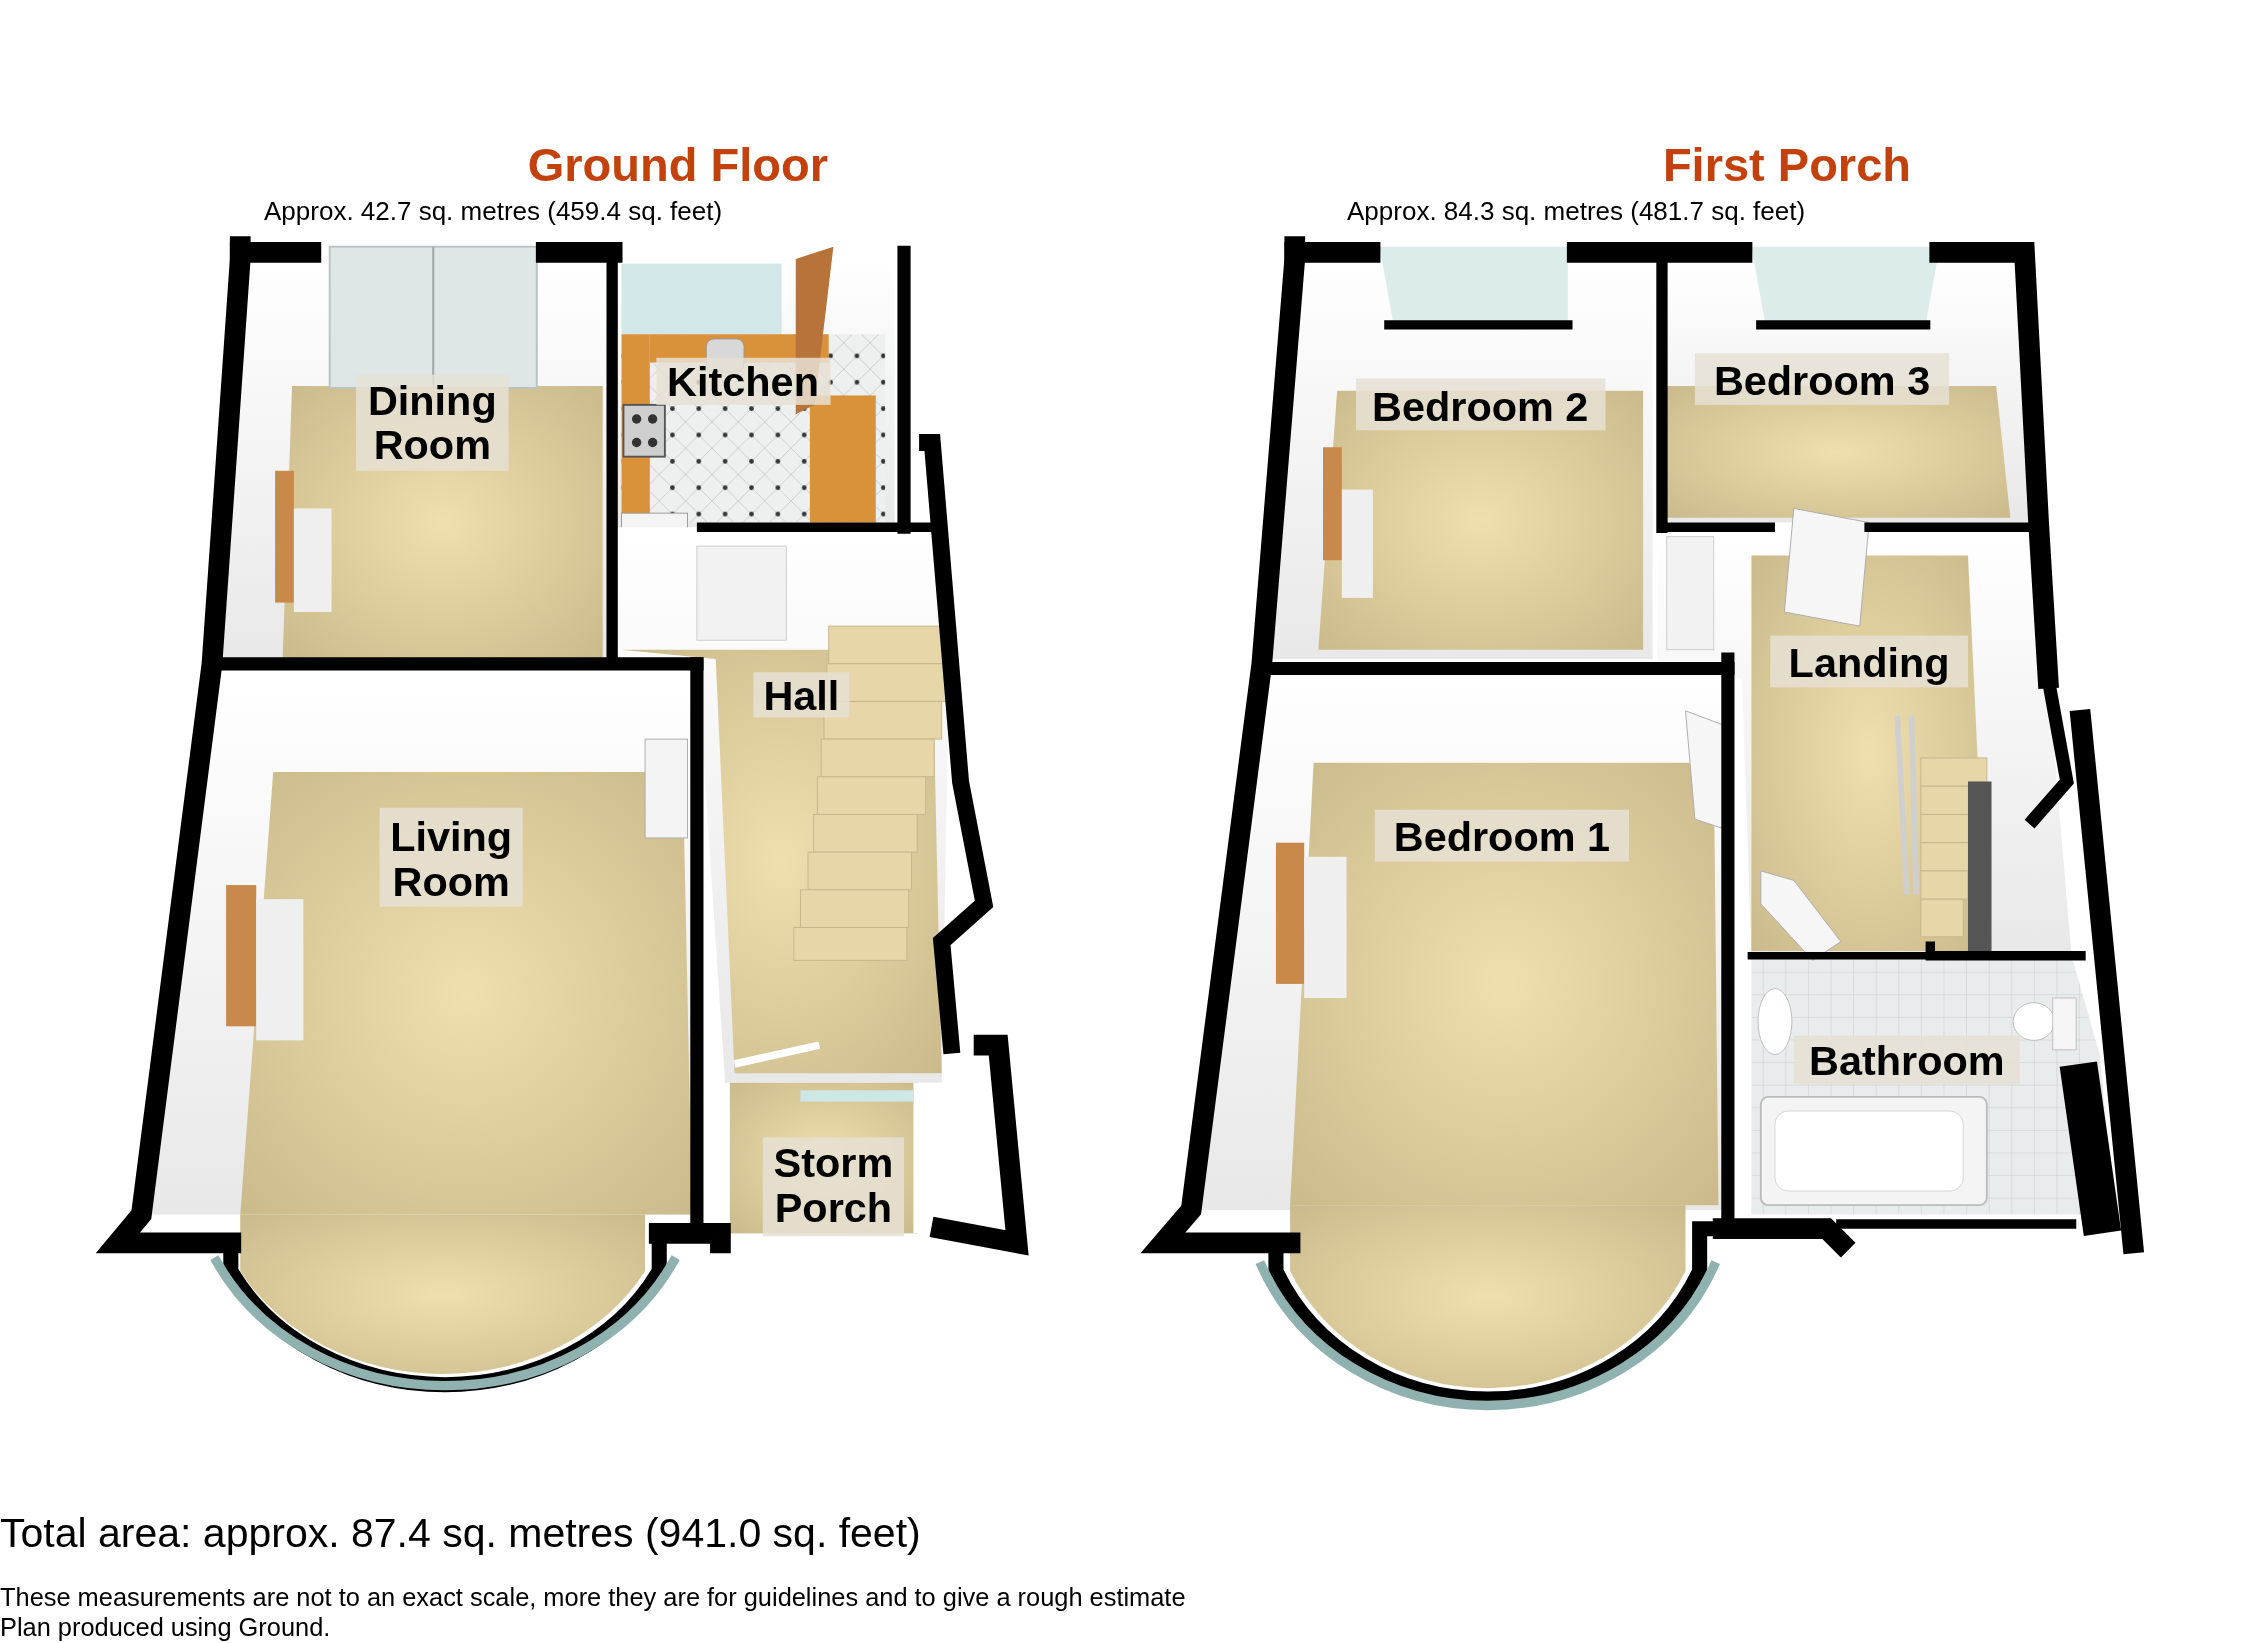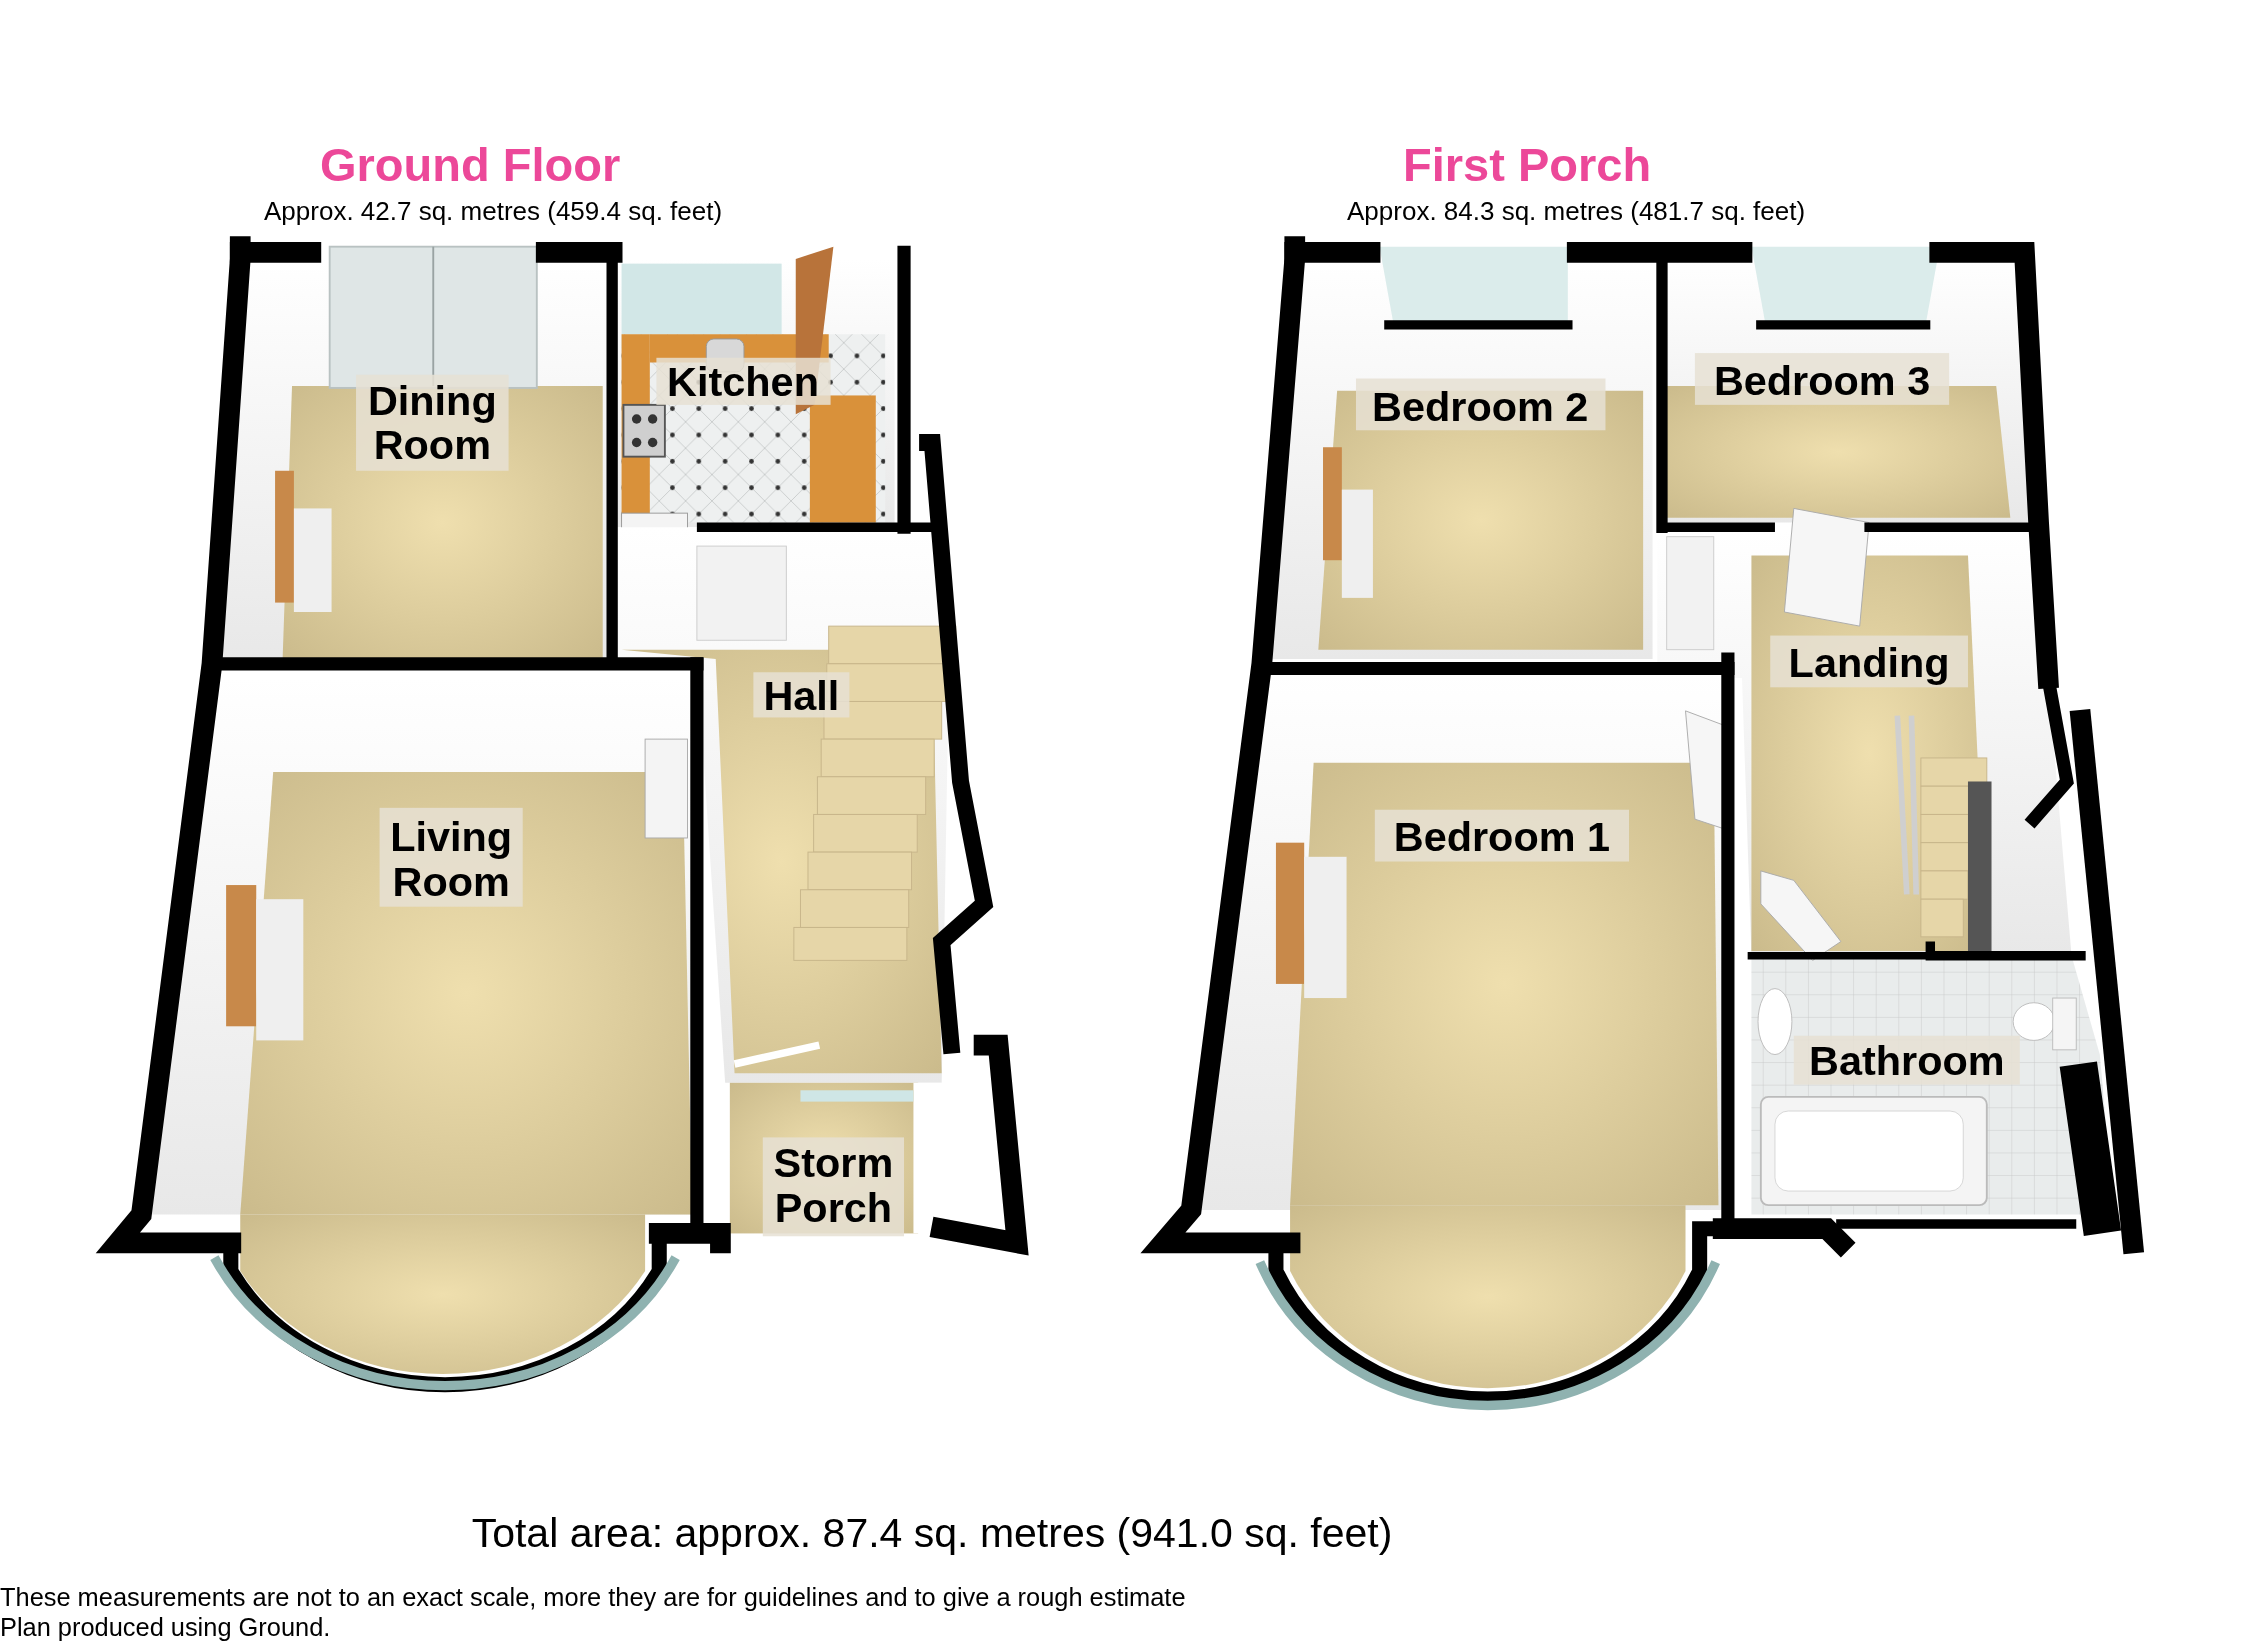--- a/index.html
+++ b/index.html
@@ -1,22 +1,22 @@
 <!DOCTYPE html>
 <html style="font-size:15px"><head>
 <meta charset="utf-8">
 <style>
   html, body { margin:0; padding:0; background:#ffffff; }
   body { width:2260px; height:1643px; position:relative; overflow:hidden; font-family:"Liberation Sans", sans-serif; }
-  .floor-title { position:absolute; font-weight:bold; font-size:47px; color:#ec4899; text-align:left; line-height:1; }
+  .floor-title { position:absolute; font-weight:bold; font-size:47px; color:#c2410c; text-align:right; line-height:1; }
   .floor-area { position:absolute; font-size:26px; color:#000; text-align:left; line-height:1; }
   .plan-svg { position:absolute; left:0; top:0; }
   .room-label { font-family:"Liberation Sans", sans-serif; font-weight:bold; font-size:44px; fill:#000; }
   .label-bg { fill:#e6e1d3; opacity:0.85; }
-  .footer-total { position:absolute; left:0; width:1792px; top:1510px; text-align:center; font-size:41px; color:#000;margin-left:36px; }
+  .footer-total { position:absolute; left:0; width:1792px; top:1510px; text-align:left; font-size:41px; color:#000; }
   .footer-note { position:absolute; left:0; width:2260px; text-align:left; font-size:25.4px; color:#000; line-height:1.2; }
 </style>
 </head>
 <body>
 
 <div class="floor-title" style="left:320px; top:141px; width:508px;">Ground Floor</div>
 <div class="floor-area" style="left:264px; top:198px; width:621px;">Approx. 42.7 sq. metres (459.4 sq. feet)</div>
 
 <div class="floor-title" style="left:1403px; top:141px; width:508px;">First Porch</div>
 <div class="floor-area" style="left:1347px; top:198px; width:621px;">Approx. 84.3 sq. metres (481.7 sq. feet)</div>

